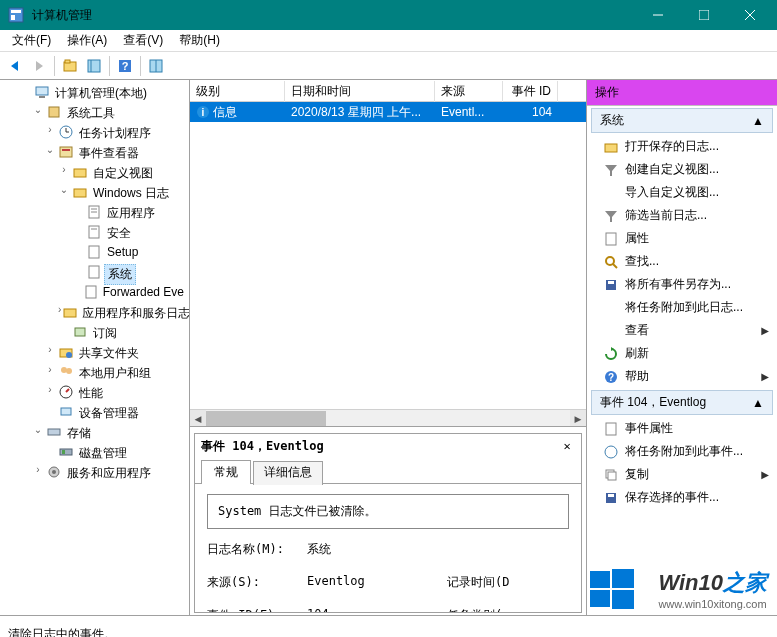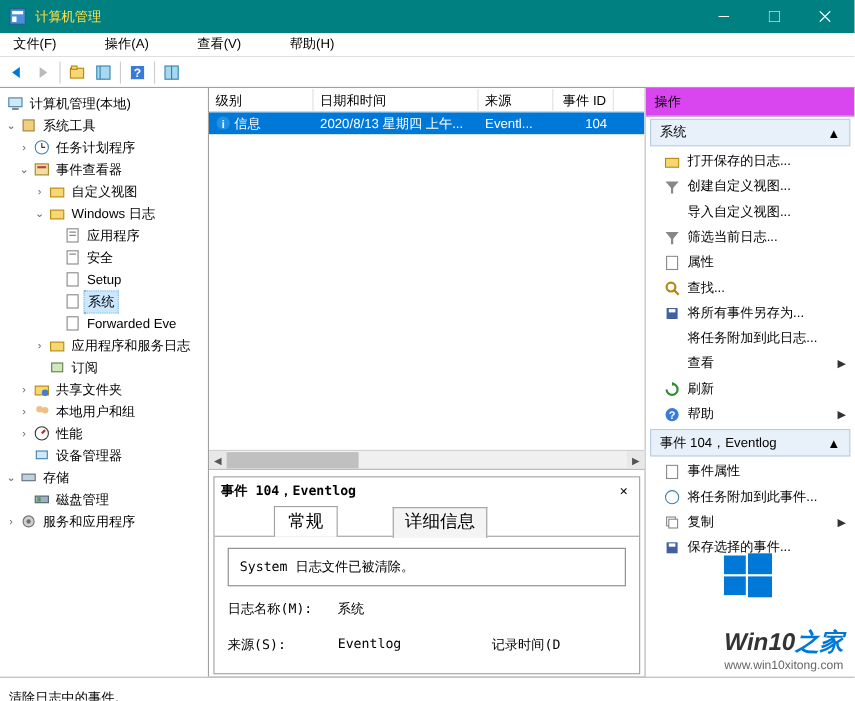--- a/index.html
+++ b/index.html
@@ -1,42 +1,42 @@
 <!DOCTYPE html>
 <html><head>
 <meta charset="utf-8">
 <style>
 * { box-sizing: border-box; margin: 0; padding: 0; }
 body { font-family: "Microsoft YaHei", "Segoe UI", sans-serif; font-size: 12px; background: #fff; width: 777px; height: 637px; overflow: hidden; position: relative; }
 
 
-.titlebar { background: #008080; color: #fde047; height: 30px; display: flex; align-items: center; padding: 0 4px; }
+.titlebar { background: #008080; color: #000000; height: 30px; display: flex; align-items: center; padding: 0 4px; }
 .titlebar .app-icon { width: 16px; height: 16px; margin: 0 8px 0 4px; display:inline-block; }
 .titlebar .title { flex: 1; font-size: 12px; }
 .titlebar .winbtn { width: 46px; height: 30px; display: flex; align-items: center; justify-content: center; color: #fff; }
 .titlebar .winbtn.close { background: transparent; }
 
 
-.menubar { background: #fff; height: 22px; display: flex; align-items: center; padding: 0 4px; border-bottom: 1px solid #ddd; gap: 28px; }
+.menubar { background: #fff; height: 22px; display: flex; align-items: center; padding: 0 4px; border-bottom: 1px solid #ddd; }
 .menubar .menu-item { padding: 2px 8px; font-size: 12px; }
 
 
 .toolbar { background: #fff; height: 28px; display: flex; align-items: center; padding: 0 4px; border-bottom: 1px solid #a0a0a0; gap: 2px; }
 .toolbar .tbtn { width: 22px; height: 22px; display: flex; align-items: center; justify-content: center; border: 1px solid transparent; }
 .toolbar .sep { width: 1px; height: 20px; background: #ccc; margin: 0 2px; }
 
 
 .main { display: flex; height: 535px; }
 .leftpane { width: 190px; border-right: 1px solid #a0a0a0; overflow: hidden; background: #fff; }
 .centerpane { flex: 1; display: flex; flex-direction: column; border-right: 1px solid #a0a0a0; overflow: hidden; }
 .rightpane { width: 190px; background: #fff; overflow: hidden; }
 
 
 .tree { padding: 4px 2px; }
-.tree-node { display: flex; align-items: center; height: 20px; padding-left: 2px; white-space: nowrap; }
+.tree-node { display: flex; align-items: flex-start; height: 20px; padding-left: 2px; white-space: nowrap; margin-left: 28px; }
 .tree-node .expander { width: 12px; text-align: center; color: #666; font-size: 10px; }
 .tree-node .ticon { width: 16px; height: 16px; margin: 0 2px; display:inline-flex; align-items:center; justify-content:center; }
 .tree-node .label { padding: 1px 3px; }
 .tree-node.selected .label { background: #cce8ff; border: 1px dotted #7ab8e0; }
 .ind1 { padding-left: 14px; }
 .ind2 { padding-left: 28px; }
 .ind3 { padding-left: 42px; }
 
 
 .table-area { flex: 1; display: flex; flex-direction: column; overflow: hidden; border-bottom: 1px solid #a0a0a0; }
@@ -50,39 +50,39 @@
 .hscroll .thumb { position:absolute; left:16px; top:1px; height:15px; width:120px; background:#c0c0c0; }
 .hscroll .arr { position:absolute; top:0; width:16px; height:17px; background:#e8e8e8; display:flex;align-items:center;justify-content:center;font-size:9px;color:#555;}
 .hscroll .arr.l{left:0}.hscroll .arr.r{right:0}
 
 
 .detail-area { height: 180px; border: 1px solid #a0a0a0; margin: 6px 4px 2px 4px; display: flex; flex-direction: column; font-family: SimSun, monospace; }
 .detail-head { display: flex; align-items: center; padding: 4px 6px 2px 6px; }
 .detail-head .title { flex: 1; font-weight: bold; font-size: 12px; }
 .detail-head .closex { width: 16px; height: 16px; font-weight: bold; text-align: center; }
 .tabs { display: flex; padding: 2px 6px 0 6px; border-bottom: 1px solid #a0a0a0; }
-.tab { padding: 3px 12px; border: 1px solid #a0a0a0; border-bottom: none; background: #fff; margin-right: 2px; position: relative; top: 1px; font-size:16px;margin-left:48px;}
+.tab { padding: 3px 12px; border: 1px solid #a0a0a0; border-bottom: none; background: #fff; margin-right: 2px; position: relative; top: 1px; font-size:12px;}
 .tab.inactive { background: #f4f4f4; top: 2px; padding: 2px 10px; }
 .detail-body { flex:1; padding: 10px 12px; overflow: hidden; position:relative;}
 .detail-msg-box { border: 1px solid #888; padding: 8px 10px; margin-bottom: 12px; font-size:12px;}
 .detail-grid { display: grid; grid-template-columns: 100px 140px 100px auto; row-gap: 16px; font-size:12px; }
 
 
 .right-header { background: #d946ef; border-bottom: 1px solid #c0c0c0; padding: 4px 8px; font-size: 12px; }
 .right-section { background: #e8f1fa; border: 1px solid #b8cde0; margin: 2px 4px; padding: 3px 8px; font-weight: normal; display:flex; align-items:center; font-size:12px;}
 .right-section .arrow { margin-left: auto; font-size:12px; }
 .right-item { display: flex; align-items: center; padding: 3px 8px 3px 16px; font-size: 12px; }
 .right-item .ricon { width: 16px; height: 16px; margin-right: 6px; display:inline-flex;align-items:center;justify-content:center; }
 .right-item .submenu-arrow { margin-left: auto; font-size: 10px; color: #333; }
 
 
 .statusbar { height: 38px; border-top: 1px solid #a0a0a0; padding: 2px 8px; font-size: 12px; display:flex; align-items:center; }
 
 
-.watermark { position: absolute; right: 10px; bottom: 26px; display: flex; align-items: flex-start; gap: 24px; pointer-events: none; flex-direction: column; }
+.watermark { position: absolute; right: 10px; bottom: 26px; display: flex; align-items: center; gap: 24px; pointer-events: none; }
 .watermark .wlogo { width: 44px; height: 44px; }
 .watermark .wtext1 { font-size: 22px; font-weight: bold; color: #333; font-style: italic;}
 .watermark .wtext1 .zj { color: #0078d7; }
 .watermark .wsub { font-size: 11px; color: #666; }
 
 
 svg { display:block; }
 </style>
 </head>
 <body>

